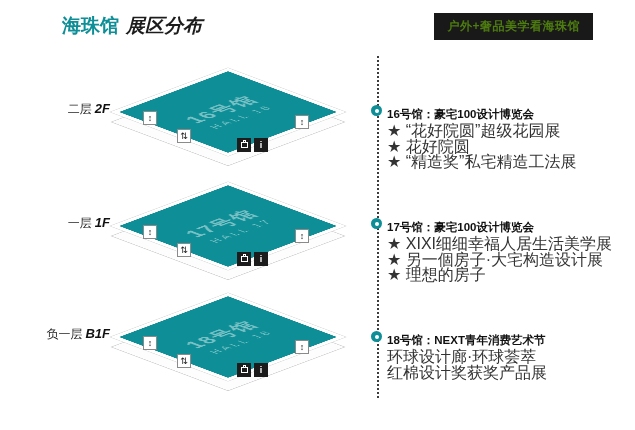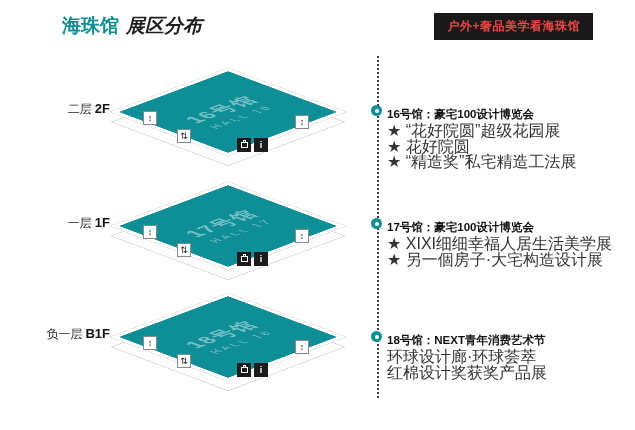--- a/index.html
+++ b/index.html
@@ -8,31 +8,31 @@
     font-family:"Liberation Sans","DejaVu Sans",sans-serif;
     -webkit-font-smoothing:antialiased;
   }
   .stage{position:absolute;inset:0;background:#fff;}
 
   
   .header-title{position:absolute;left:62px;top:13px;font-size:19px;font-weight:bold;white-space:nowrap;}
   .title-cn{color:var(--teal,#0E8F97);}
   .title-sub{color:#1c1c1c;margin-left:7px;font-style:italic;}
   .badge{
-    position:absolute;top:13px;right:42px;background:var(--badge_bg,#191919);color:#ef4444;
+    position:absolute;top:13px;right:42px;background:var(--badge_bg,#191919);color:#4d7c0f;
     font-size:12px;font-weight:bold;padding:5px 13px;letter-spacing:.5px;white-space:nowrap;
   }
 
   
   .vline{position:absolute;left:377px;top:56px;height:342px;width:0;border-left:2px dotted #3c3c3c;}
 
   
   .floor-label{position:absolute;left:46px;width:64px;text-align:right;font-size:12px;color:#222;white-space:nowrap;}
   .fl0{top:101px}.fl1{top:215px}.fl2{top:326px}
-  .level-code{font-weight:bold;font-size:13px;margin-left:3px;color:#111;}
+  .level-code{font-weight:bold;font-size:13px;margin-left:3px;color:#111;font-style:italic;}
 
   
   .platform{position:absolute;left:145px;width:166px;height:166px;}
   .pf0{top:29px}.pf1{top:143px}.pf2{top:254px}
   .plate-base,.plate-top{
     position:absolute;left:0;width:166px;height:166px;box-sizing:border-box;
     transform:rotateX(68deg) rotateZ(-45deg);
   }
   .plate-base{top:10px;background:#fdfdfd;border:1px solid #c6c6c6;}
   .plate-top{
@@ -129,20 +129,21 @@
     <div class="icebox dark ib-info">i</div>
     <div class="icebox ib-right">↕</div>
   </div>
   <div class="annotation an1">
     <div class="ann-title-row">
       <span class="marker"></span>
       <span class="ann-title">17号馆：豪宅100设计博览会</span>
     </div>
     <div class="ann-item">★ XIXI细细幸福人居生活美学展</div>
     <div class="ann-item">★ 另一個房子·大宅构造设计展</div>
+    <div class="ann-item">★ 理想的房子</div>
   </div>
 
   <div class="floor-label fl2">
     <span>负一层</span><span class="level-code">B1F</span>
   </div>
   <div class="platform pf2">
     <div class="plate-base"></div>
     <div class="plate-top">
       <div class="hall-text">
         <div class="hall-name">18号馆</div>

